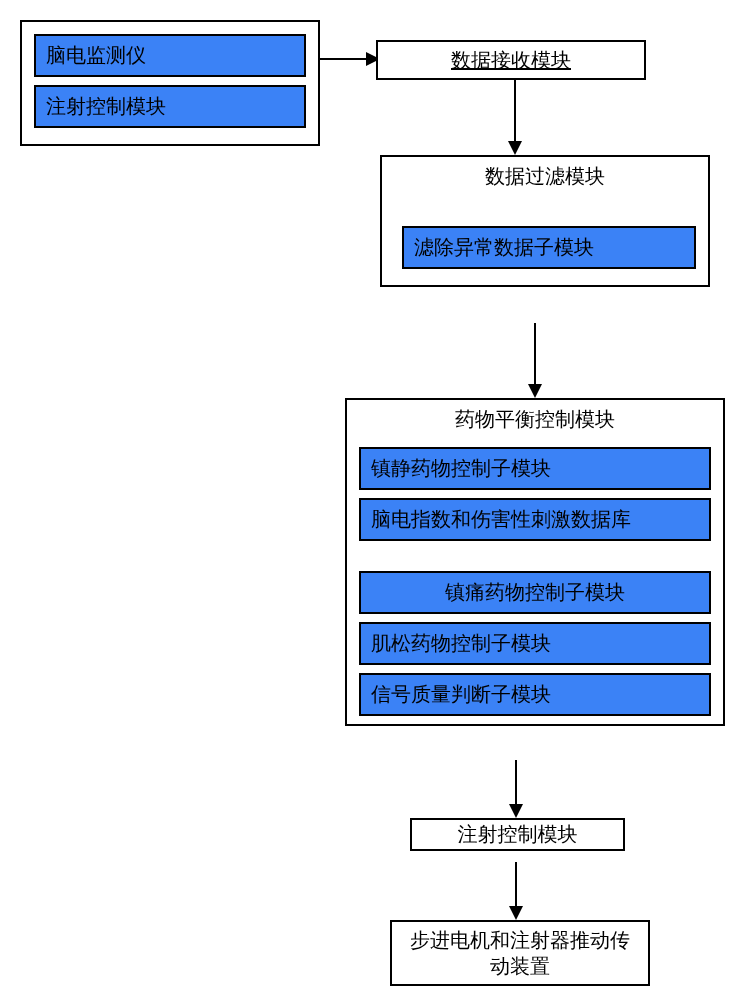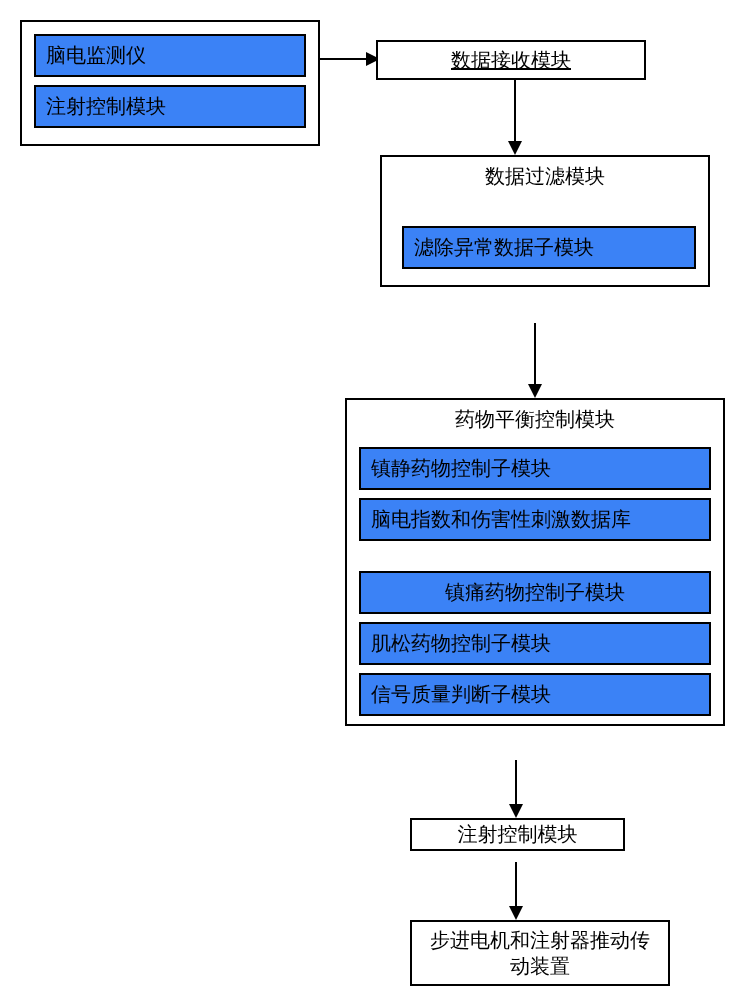--- a/index.html
+++ b/index.html
@@ -67,21 +67,21 @@
     #filter {
       left: 380px; top: 155px; width: 330px; padding-bottom: 8px;
     }
     #drug {
       left: 345px; top: 398px; width: 380px; padding-bottom: 0;
     }
     #inject {
       left: 410px; top: 818px; width: 215px; height: 33px;
     }
     #stepper {
-      left: 410px; top: 920px; width: 260px; height: 66px; padding: 6px 10px;
+      left: 390px; top: 920px; width: 260px; height: 66px; padding: 6px 10px;
     }
     .centered {
       display: flex; align-items: center; justify-content: center;
     }
     .multi-line {
       text-align: center; line-height: 1.3;
     }
   </style>
 </head>
 <body>

